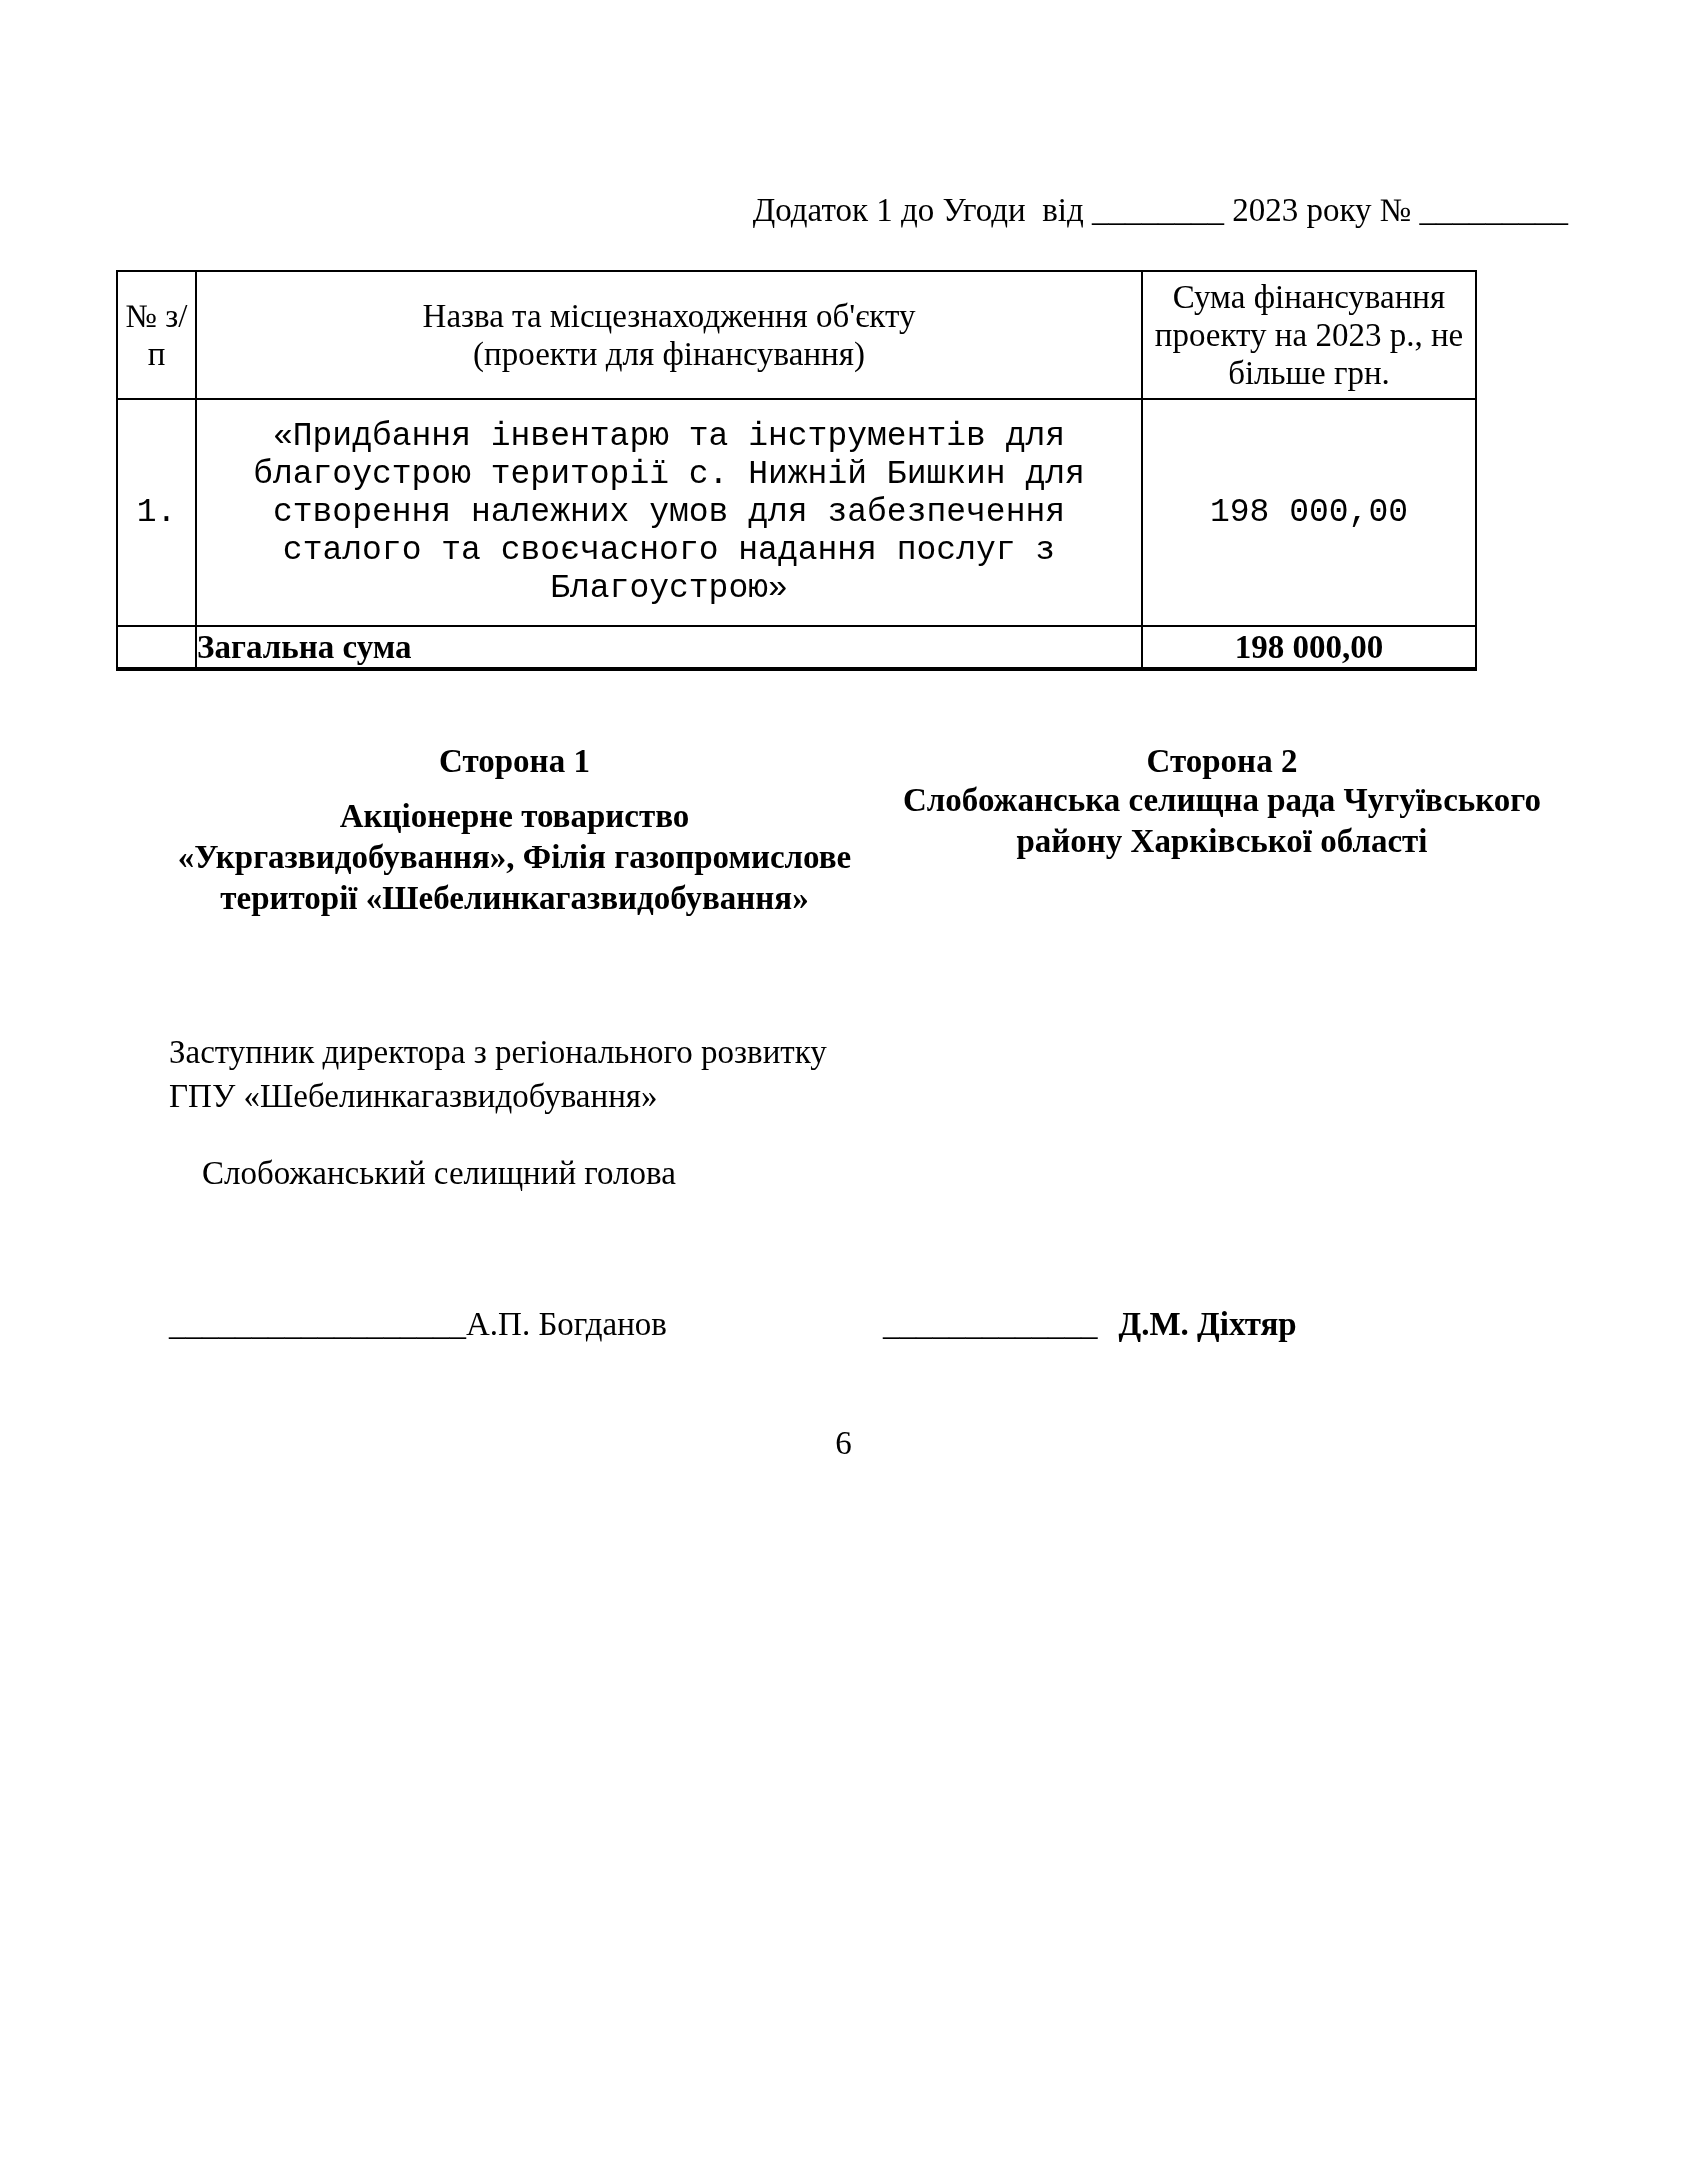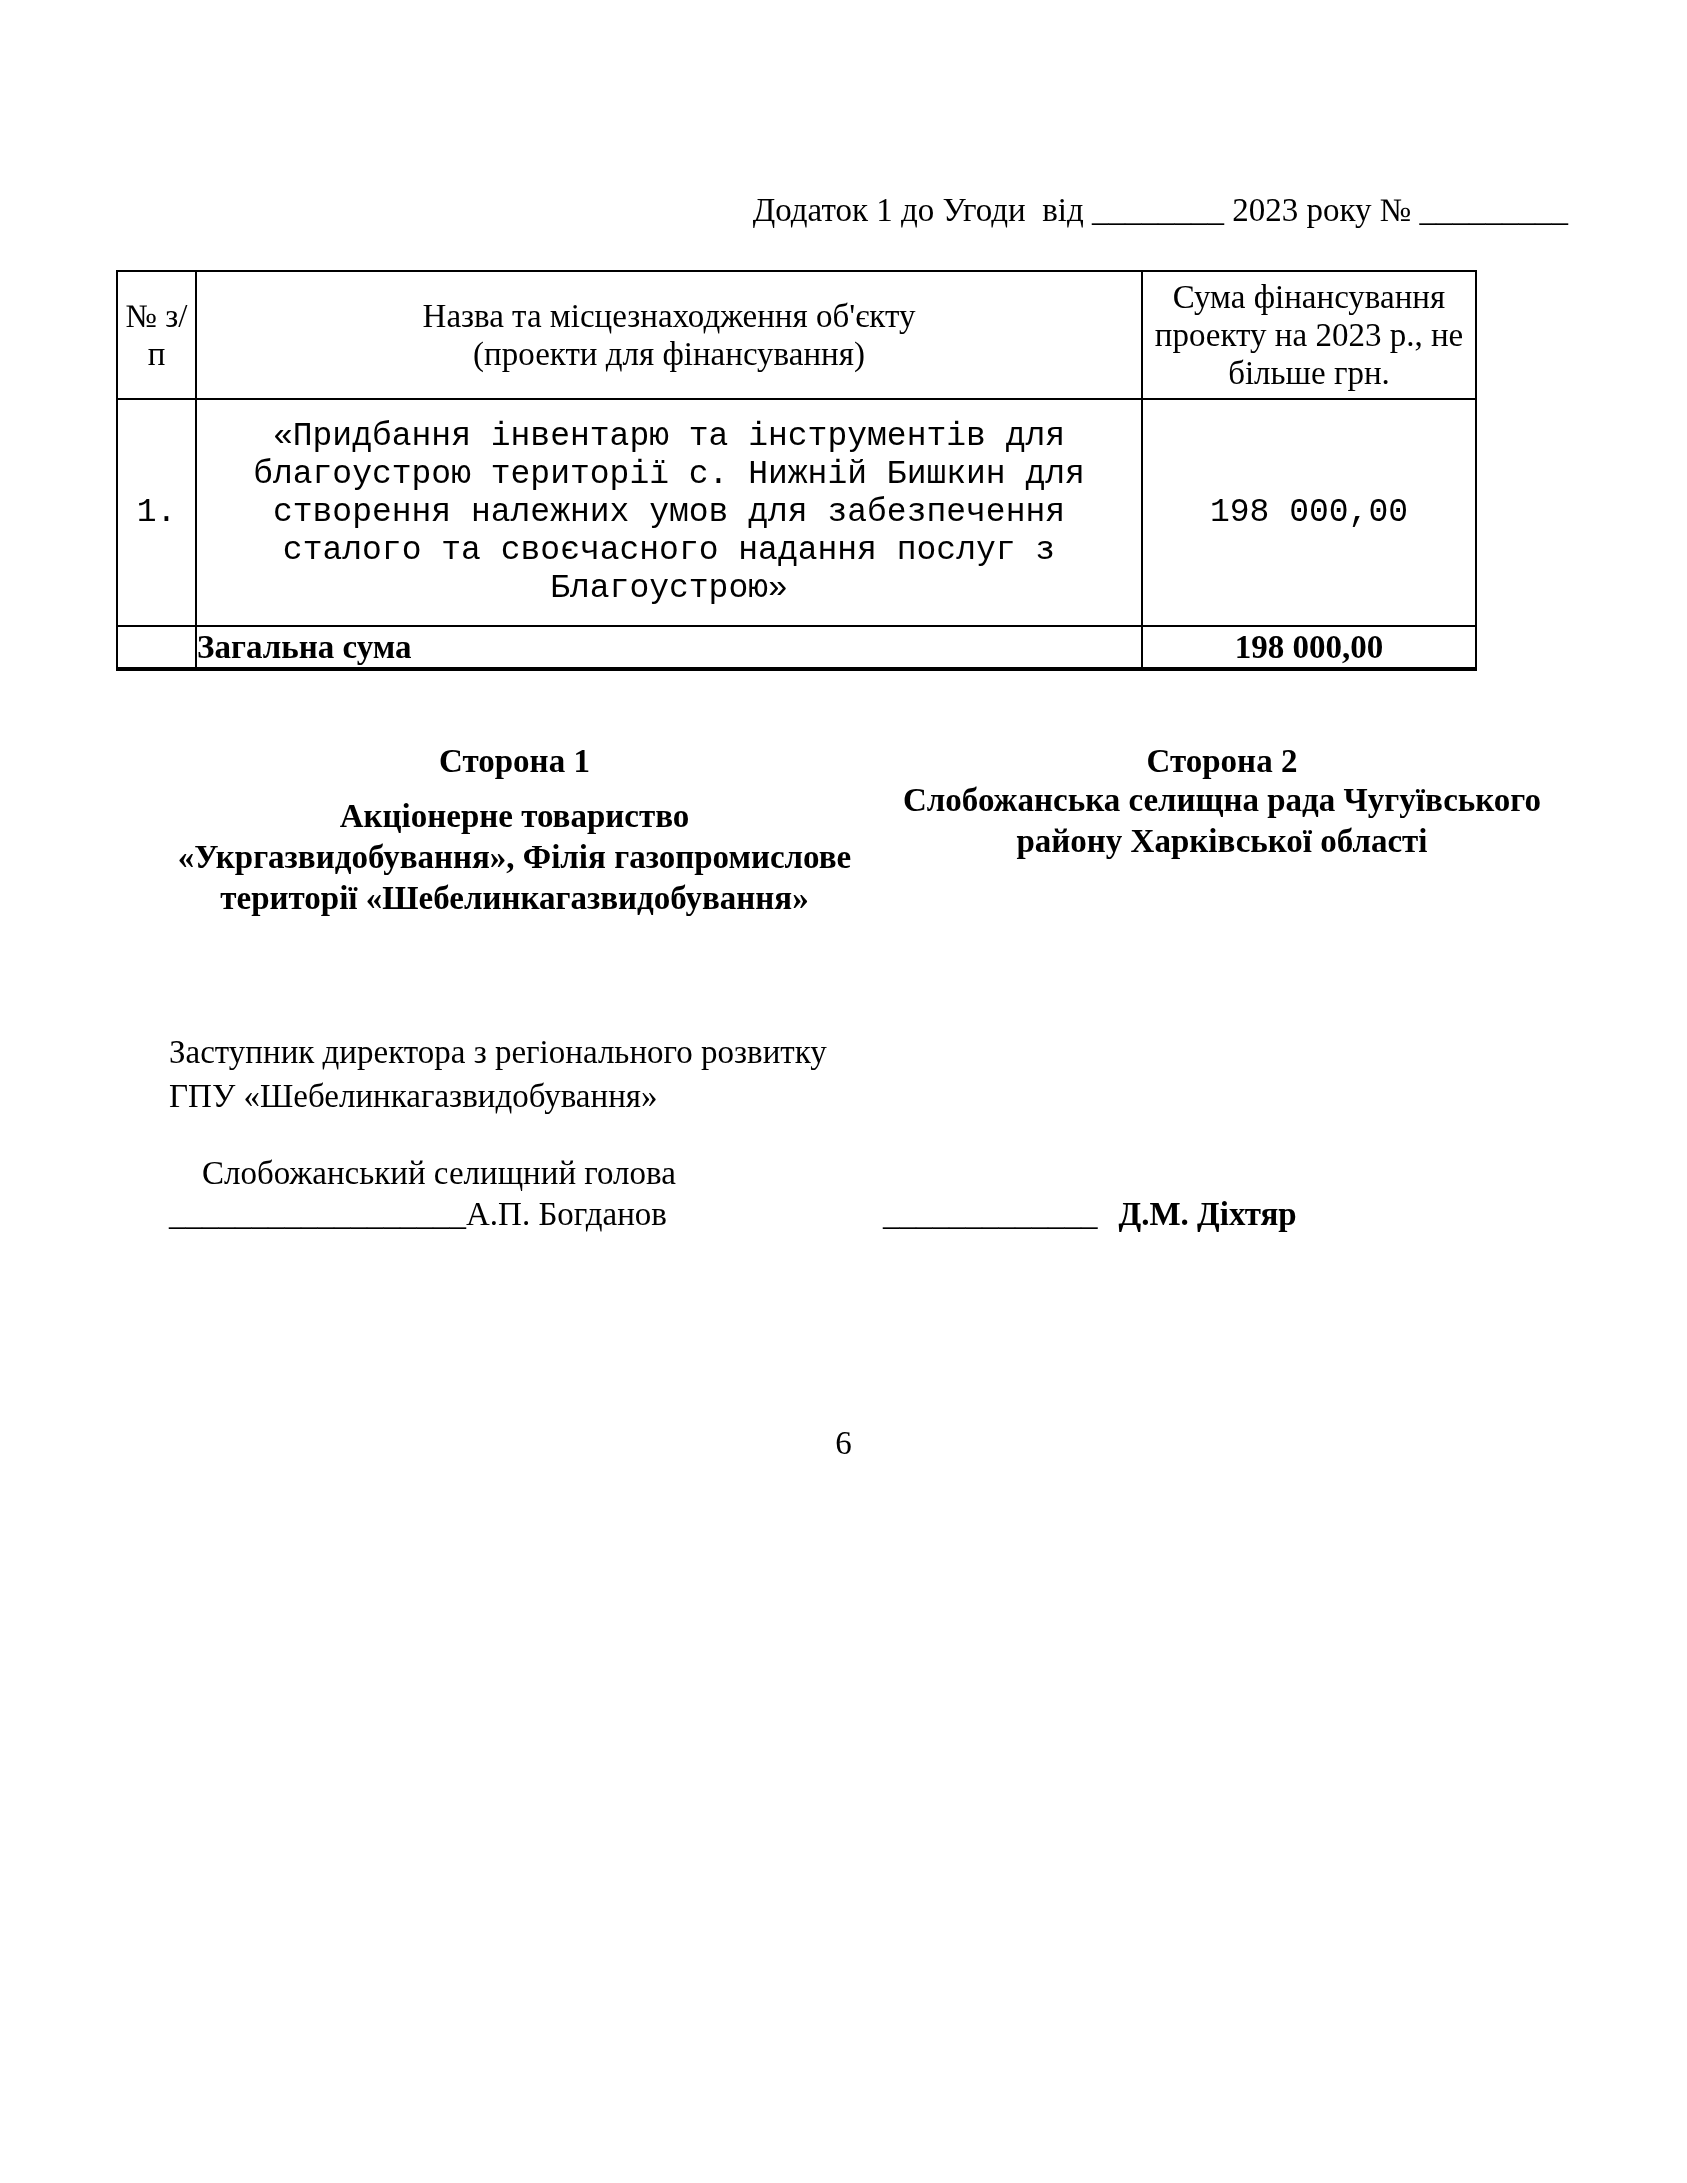--- a/index.html
+++ b/index.html
@@ -74,21 +74,21 @@
   .col-left  { width: 691px; }
   .col-right { width: 678px; margin-left: 23px; }
   .parties { margin-top: 71px; }
   .party { text-align: center; font-weight: bold; }
   .party-title { line-height: 38px; }
   .party-title.spaced { margin-bottom: 16px; }
   .party-org { line-height: 41px; }
   .roles { margin-top: 111px; flex-direction: column; }
   .role { line-height: 44px; }
   .role-right { margin-top: 33px; padding-left: 10px; }
-  .signatures { }
+  .signatures { margin-top: 110px; }
   .sig { line-height: 38px; white-space: nowrap; }
   .sig-name-right { margin-left: 21px; font-weight: bold; }
   
   .page-number {
     position: absolute;
     left: 0;
     bottom: 118px;
     width: 100%;
     text-align: center;
     line-height: 37px;

